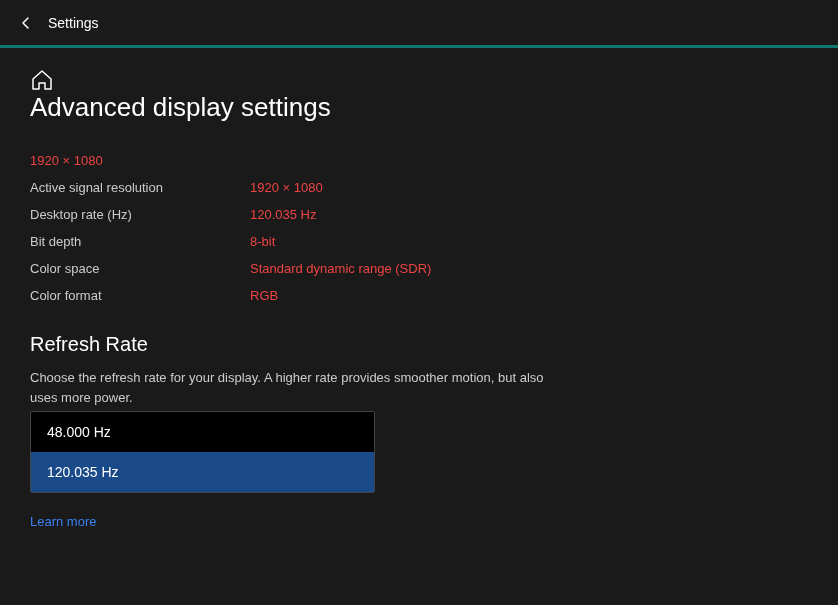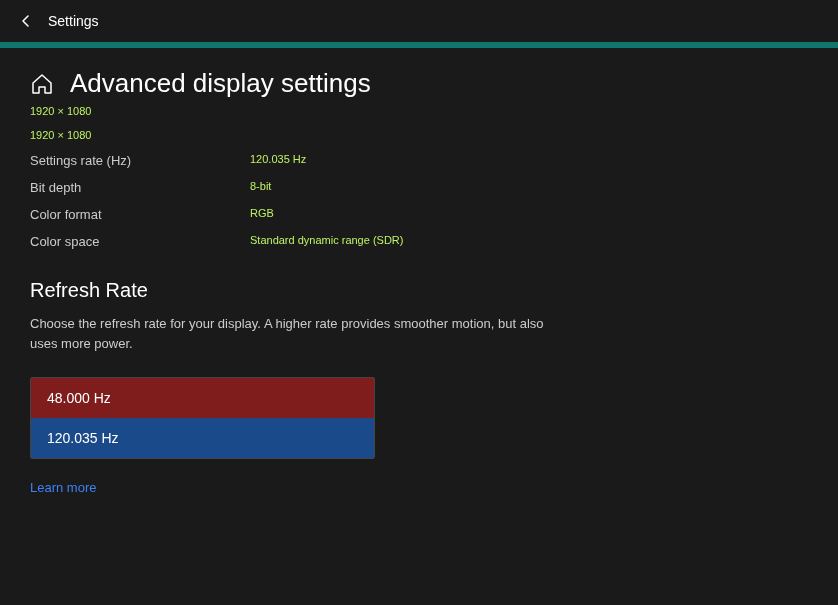--- a/index.html
+++ b/index.html
@@ -18,21 +18,21 @@
       overflow: hidden;
     }
 
     
     .title-bar {
       display: flex;
       align-items: center;
       padding: 8px 16px;
       height: 48px;
       background-color: #1a1a1a;
-      border-bottom: 6px solid #0f766e;
+      border-bottom: 3px solid #0f766e;
     }
 
     .title-bar .back-icon {
       width: 20px;
       height: 20px;
       display: flex;
       align-items: center;
       justify-content: center;
       cursor: pointer;
       margin-right: 12px;
@@ -46,21 +46,23 @@
     }
 
     
     .main-content {
       padding: 20px 30px;
     }
 
     
     .page-header {
       display: flex;
-      align-items: center;
+      align-items: flex-start;
+      margin-bottom: 24px;
+      flex-direction: column;
     }
 
     .home-icon {
       width: 24px;
       height: 24px;
       margin-right: 16px;
       display: flex;
       align-items: center;
       justify-content: center;
       color: #ffffff;
@@ -83,22 +85,22 @@
       padding: 6px 0;
     }
 
     .info-label {
       width: 220px;
       color: #cccccc;
       font-size: 13px;
     }
 
     .info-value {
-      color: #bef264;
-      font-size: 11px;
+      color: #ef4444;
+      font-size: 13px;
     }
 
     
     .display-adapter-link {
       color: #4d9fe0;
       font-size: 13px;
       text-decoration: none;
       cursor: pointer;
       margin-bottom: 28px;
       display: inline-block;
@@ -109,41 +111,41 @@
       font-size: 20px;
       font-weight: 400;
       color: #ffffff;
       margin-bottom: 12px;
       margin-top: 8px;
     }
 
     .section-description {
       font-size: 13px;
       color: #cccccc;
-      margin-bottom: 24px;
+      margin-bottom: 4px;
       line-height: 1.5;
       max-width: 520px;
     }
 
     
     .refresh-rate-list {
       width: 345px;
       border: 1px solid #444;
       background-color: #2a2a2a;
       border-radius: 2px;
       overflow: hidden;
       margin-bottom: 20px;
     }
 
     .rate-item {
       padding: 12px 16px;
       font-size: 14px;
       color: #ffffff;
       cursor: pointer;
-      background-color: #7f1d1d;
+      background-color: #000000;
     }
 
     .rate-item.selected {
       background-color: #1a4a8a;
       color: #ffffff;
     }
 
     
     .learn-more-link {
       color: #3b82f6;
@@ -177,37 +179,38 @@
     </div>
     <h1 class="page-title">Advanced display settings</h1>
   </div>
 
   
   <div class="info-table">
     <div class="info-row">
       <span class="info-value">1920 × 1080</span>
     </div>
     <div class="info-row">
+      <span class="info-label">Active signal resolution</span>
       <span class="info-value">1920 × 1080</span>
     </div>
     <div class="info-row">
-      <span class="info-label">Settings rate (Hz)</span>
+      <span class="info-label">Desktop rate (Hz)</span>
       <span class="info-value">120.035 Hz</span>
     </div>
     <div class="info-row">
       <span class="info-label">Bit depth</span>
       <span class="info-value">8-bit</span>
     </div>
     <div class="info-row">
+      <span class="info-label">Color space</span>
+      <span class="info-value">Standard dynamic range (SDR)</span>
+    </div>
+    <div class="info-row">
       <span class="info-label">Color format</span>
       <span class="info-value">RGB</span>
-    </div>
-    <div class="info-row">
-      <span class="info-label">Color space</span>
-      <span class="info-value">Standard dynamic range (SDR)</span>
     </div>
   </div>
 
   
 
   
   <h2 class="section-title">Refresh Rate</h2>
   <p class="section-description">Choose the refresh rate for your display. A higher rate provides smoother motion, but also uses more power.</p>
 
   

